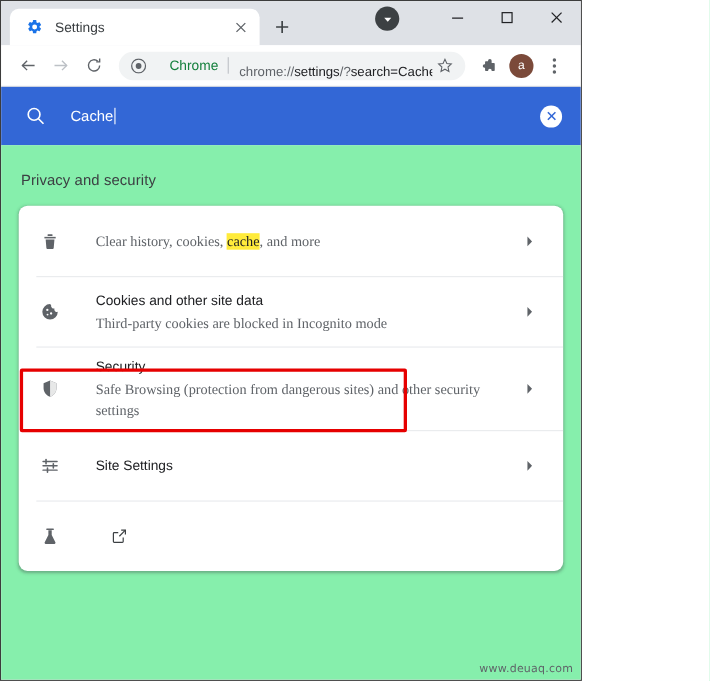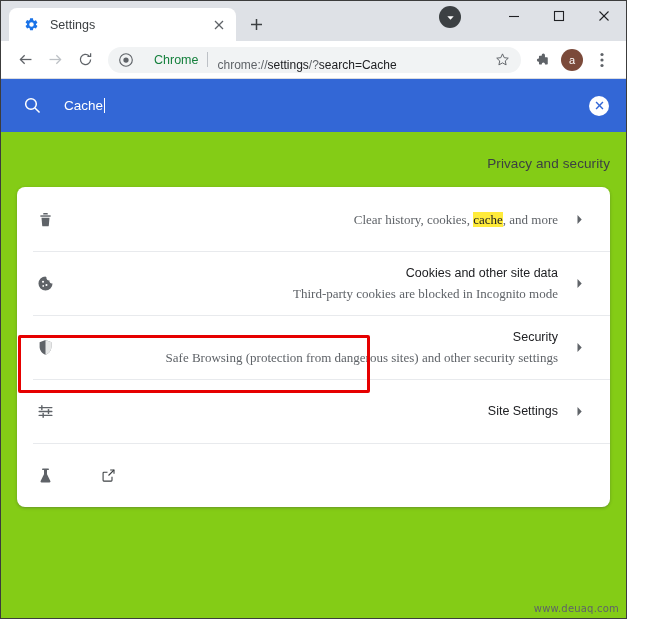--- a/index.html
+++ b/index.html
@@ -7,21 +7,21 @@
   html, body {
     width: 645px;
     height: 619px;
     overflow: hidden;
     font-family: "Liberation Sans", sans-serif;
     background: #ffffff;
   }
 
   #window {
     position: relative;
-    width: 627px;
+    width: 529px;
     height: 619px;
     background: #f8f9fa;
     border: 1px solid #3c3c3c;
     overflow: hidden;
   }
 
   
   #tabstrip {
     position: relative;
     height: 40px;
@@ -194,24 +194,23 @@
     background: #ffffff;
     display: flex; align-items: center; justify-content: center;
     flex: 0 0 auto;
     color: #3367d6;
   }
 
   
   #content {
     position: relative;
     height: 486px;
-    background: #84cc16;
+    background: #86efac;
     padding: 0 16px;
     overflow: hidden;
-    text-align: right;
   }
 
   #section-title {
     font-size: 13.5px;
     color: #3c4043;
     padding: 24px 0 16px 2px;
     letter-spacing: .1px;
   }
 
   #card {

